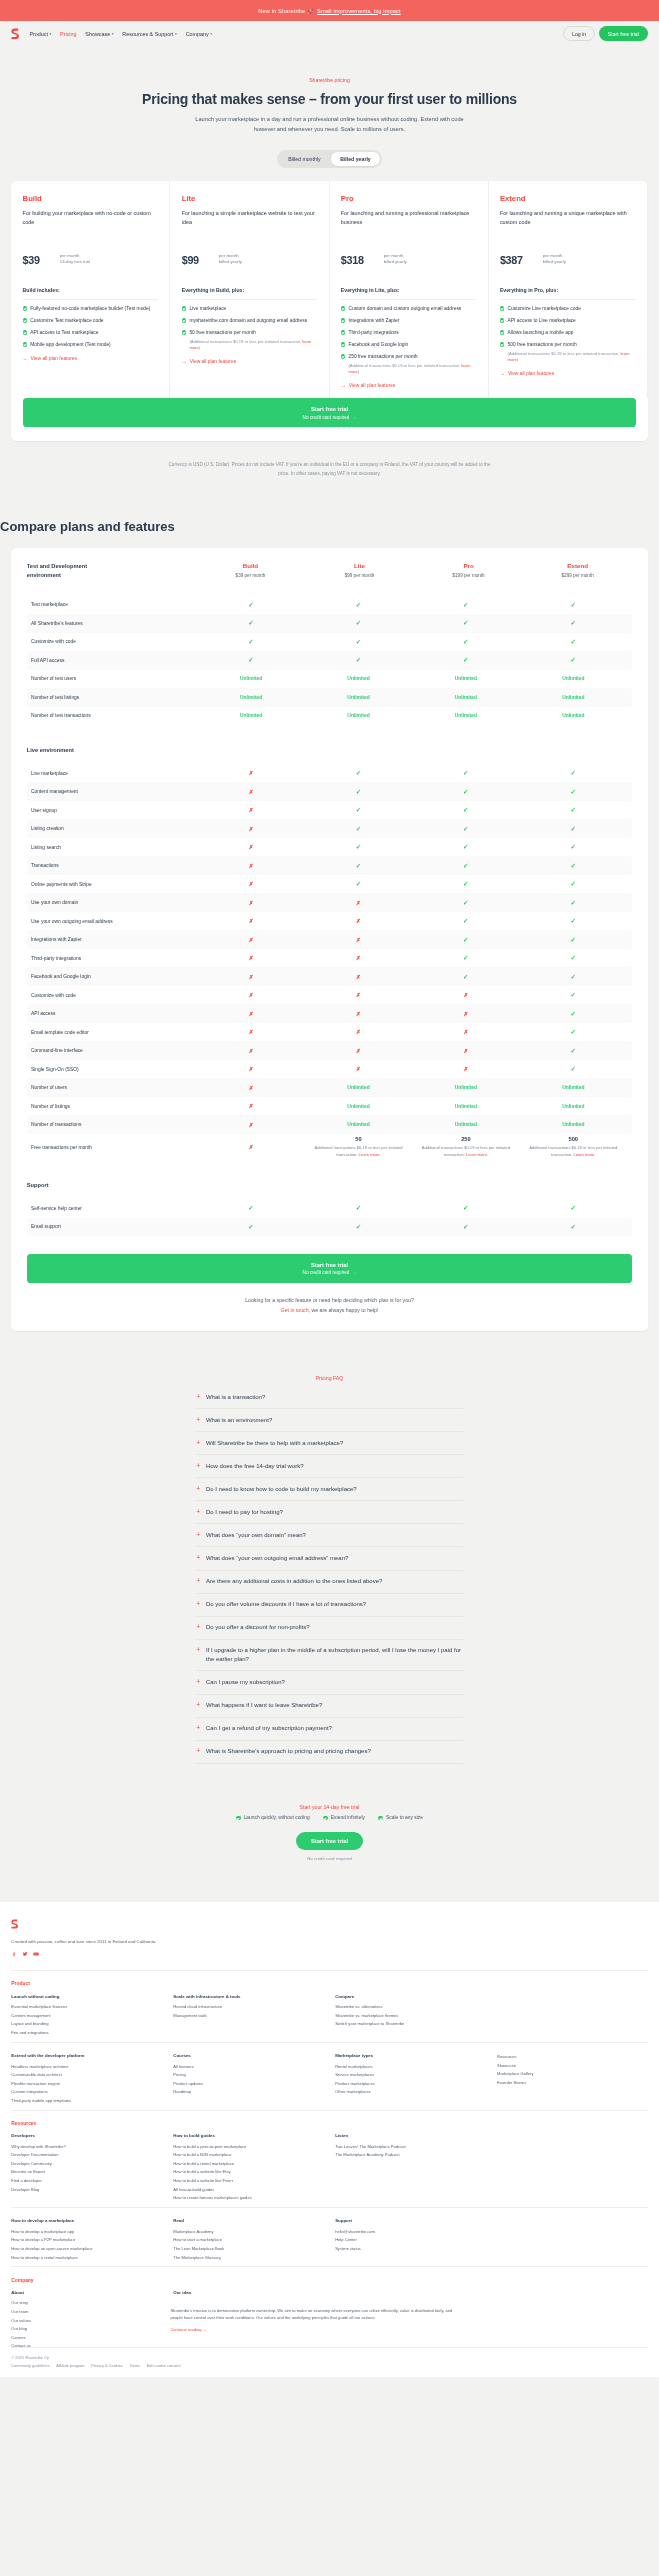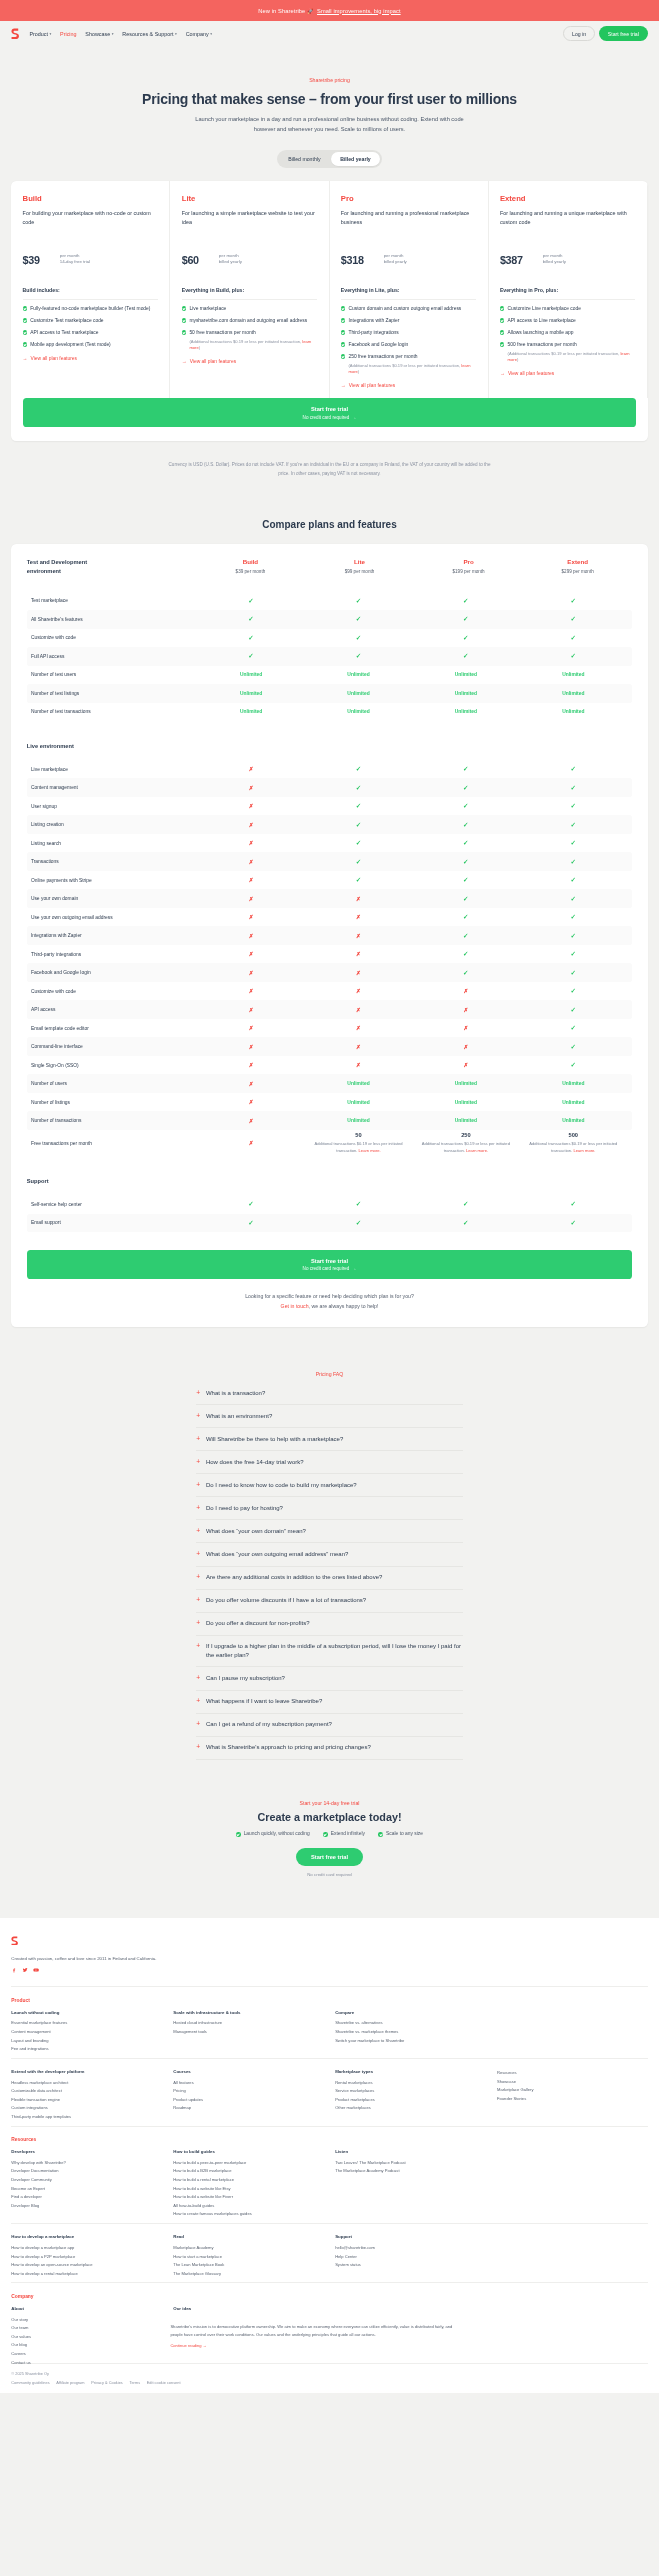--- a/index.html
+++ b/index.html
@@ -98,21 +98,21 @@
   }
   .cta-big .t1 { font-size:5.7px; font-weight:700; }
   .cta-big .t2 { font-size:4.6px; margin-top:2.6px; opacity:.95; }
 
   .vat {
     text-align:center; font-size:4.6px; color:#8a91a0; line-height:1.9;
     max-width:330px; margin:20.6px auto 0;
   }
 
   
-  .compare-h { text-align:center; font-size:10px; font-weight:700; margin:40px 0 14.4px; }
+  .compare-h { font-size:13px; font-weight:700; margin:40px 0 14.4px; }
   .tbl-shell { padding:0 11.3px; }
   .tbl { background:#fff; border-radius:5.2px; padding:14.4px 15.5px 15.5px; box-shadow:0 0.5px 1.5px rgba(0,0,0,.05); }
   .sec-title { font-size:5.7px; font-weight:700; line-height:1.55; max-width:88px; }
   .thead { display:grid; grid-template-columns:1.55fr 1fr 1fr 1fr 1fr; align-items:start; padding-bottom:15.5px; }
   .plan-h { text-align:center; }
   .plan-h .n { color:#f4473f; font-size:6.2px; font-weight:700; }
   .plan-h .p { font-size:4.6px; color:#58616f; margin-top:3.6px; }
   .row {
     display:grid; grid-template-columns:1.55fr 1fr 1fr 1fr 1fr; align-items:center;
     min-height:18.5px; border-radius:2.6px; padding:2.1px 5.2px 2.1px 4.1px;
@@ -257,21 +257,21 @@
         </div>
     <div class="viewall">
       <span>→</span>
       <span>View all plan features</span>
         </div>
       </div>
       <div class="card">
     <h3>Lite</h3>
     <div class="desc">For launching a simple marketplace website to test your idea</div>
     <div class="price-row">
-      <span class="price">$60</span>
+      <span class="price">$99</span>
       <span class="price-meta">per month<br>billed yearly</span>
     </div>
     <div class="incl-title">Everything in Build, plus:</div>
     <div class="hr"></div>
     <div class="feat">
       <span class="tick"></span>
       <span>Live marketplace</span>
         </div>
         <div class="feat">
       <span class="tick"></span>
@@ -680,21 +680,20 @@
       </div>
       <div class="faq-item">
         <span class="plus">+</span>
     <span class="faq-q">What is Sharetribe's approach to pricing and pricing changes?</span>
       </div>
     </div>
 </div>
 
 <div class="bcta">
   <div class="eyebrow3">Start your 14-day free trial</div>
-  <h2>Create a marketplace today!</h2>
   <div class="bullets" id="bullets">
       <span>
         <span class="tick"></span>
     <span>Launch quickly, without coding</span>
       </span>
       <span>
         <span class="tick"></span>
     <span>Extend infinitely</span>
       </span>
       <span>

